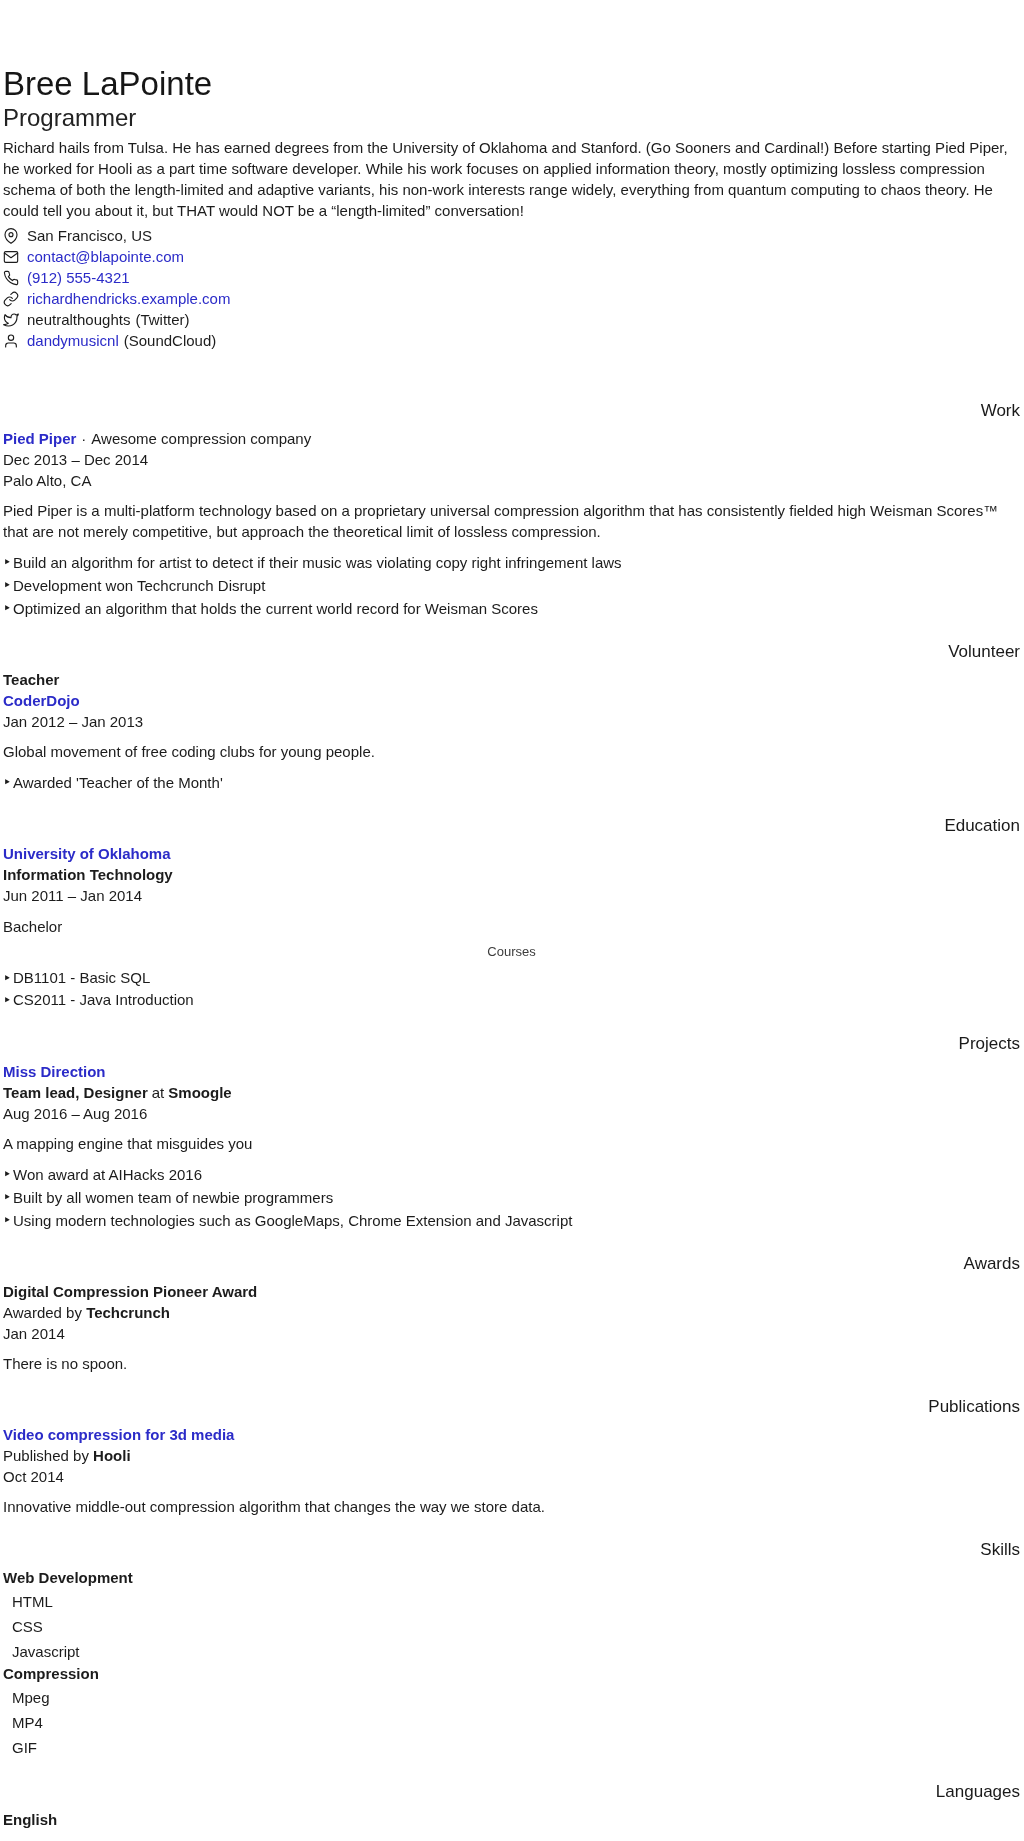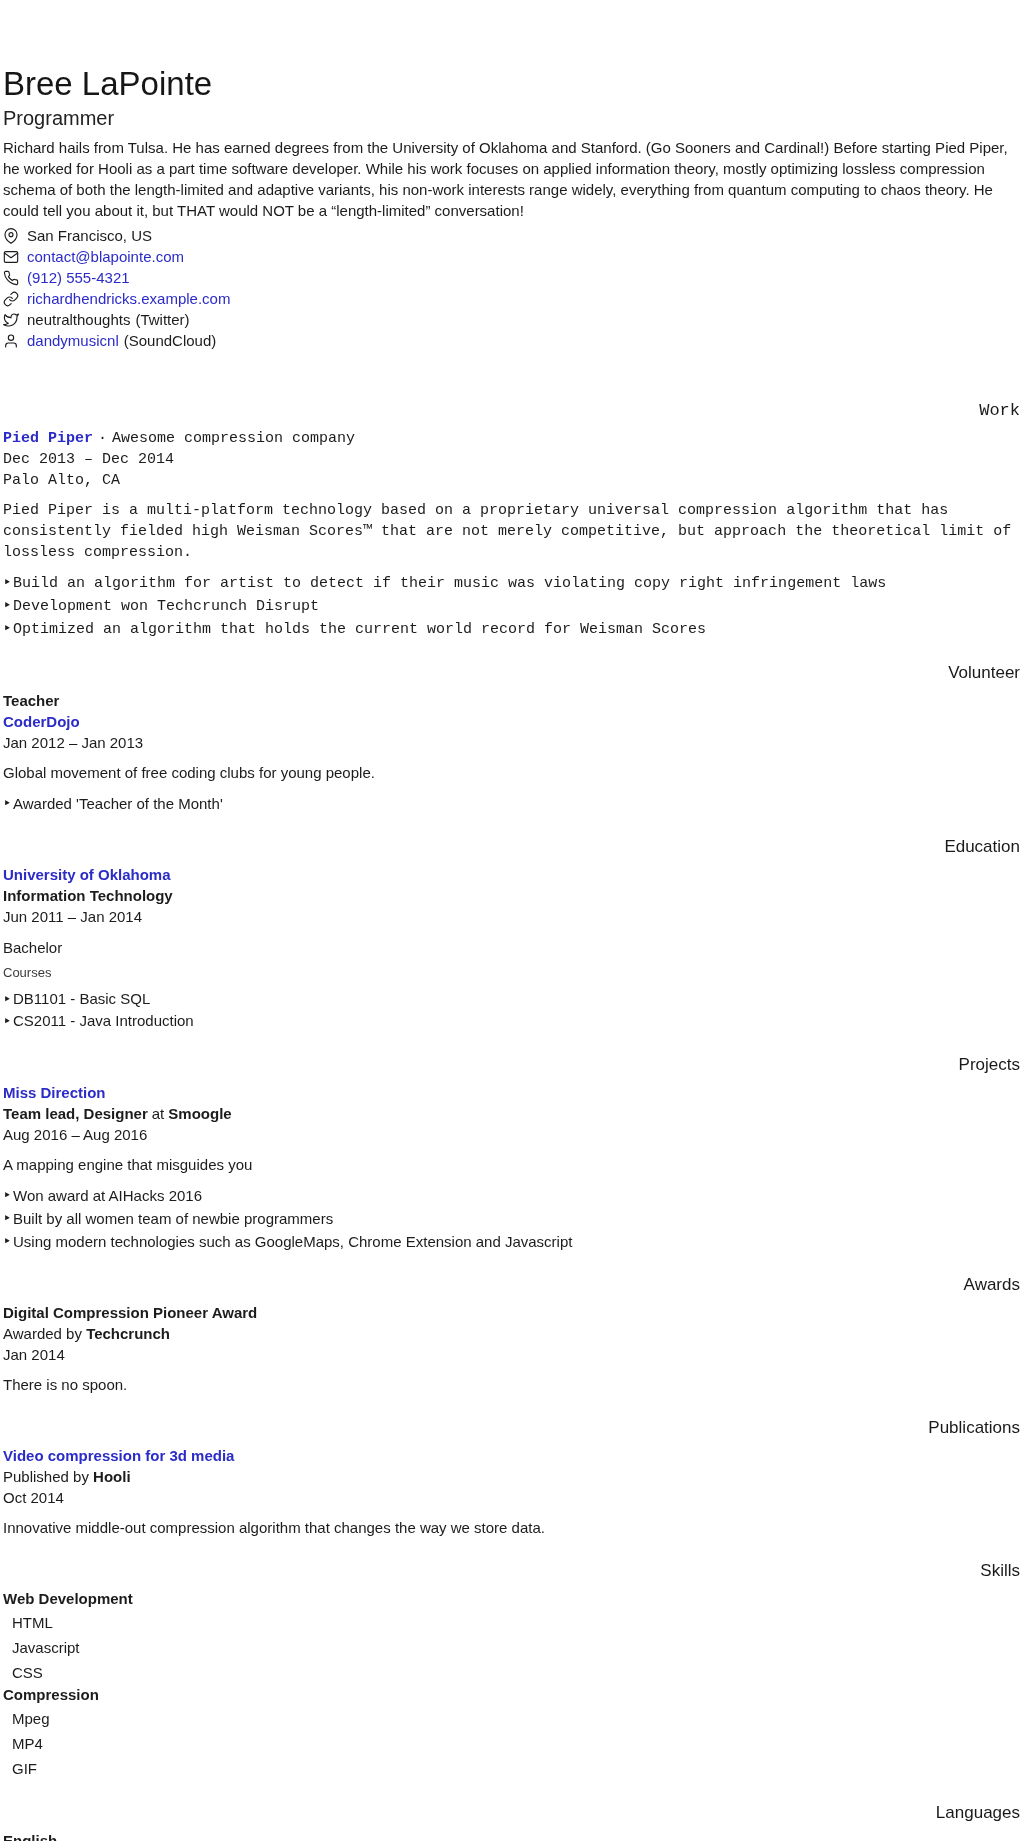--- a/index.html
+++ b/index.html
@@ -16,35 +16,35 @@
     padding: 64px 4px 40px 3px;
     width: 1024px;
   }
   .name {
     font-size: 33px;
     line-height: 40px;
     font-weight: 400;
     color: #161616;
   }
   .role-title {
-    font-size: 20px;
+    font-size: 24px;
     line-height: 28px;
     font-weight: 400;
     color: #222222;
   }
   .summary-text { margin-top: 5px; color: #1c1c1c; }
   .contact-list { margin-top: 4px; list-style: none; }
   .contact-row { display: flex; align-items: center; height: 21px; gap: 8px; }
   .contact-row .icon { width: 16px; height: 16px; flex: 0 0 16px; display: inline-flex; }
   .icon svg { width: 16px; height: 16px; stroke: #1c1c1c; stroke-width: 1.7; fill: none;
               stroke-linecap: round; stroke-linejoin: round; }
   .link { color: #2b2bc8; cursor: pointer; text-decoration: none; }
   .link.bold { font-weight: 700; }
   .section { margin-top: 22px; }
-  .section.first { margin-top: 49px; font-family: Liberation Mono, monospace; }
+  .section.first { margin-top: 49px; }
   .section-heading {
     text-align: right;
     font-size: 17px;
     line-height: 22px;
     font-weight: 400;
     color: #1a1a1a;
     margin-bottom: 6px;
   }
   .line { line-height: 21px; }
   .b { font-weight: 700; }
@@ -53,21 +53,21 @@
   .item-summary { margin-top: 9px; }
   ul.highlights { margin-top: 10px; list-style: none; }
   ul.highlights li { padding-left: 10px; position: relative; margin-top: 0; line-height: 21px; }
   ul.highlights li + li { margin-top: 2px; }
   ul.highlights li::before {
     content: "‣";
     position: absolute; left: 0; top: 0;
     font-size: 14px; color: #1c1c1c;
   }
   .study-type { margin-top: 10px; }
-  .courses-label { margin-top: 6px; font-size: 13px; line-height: 18px; color: #3c3c3c; }
+  .courses-label { margin-top: 6px; font-size: 13px; line-height: 18px; color: #3c3c3c; text-align: center; }
   ul.courses { margin-top: 6px; list-style: none; }
   ul.courses li { padding-left: 10px; position: relative; line-height: 22px; }
   ul.courses li::before { content: "‣"; position: absolute; left: 0; top: 0; font-size: 14px; }
   .skill-group + .skill-group { margin-top: 0; }
   .skill-name { line-height: 21px; }
   ul.keywords { list-style: none; }
   ul.keywords li { padding-left: 9px; line-height: 22px; margin-top: 3px; }
   .lang-name { line-height: 21px; }
   .entry { margin-top: 0; }
 </style>
@@ -234,22 +234,22 @@
       <p class="item-summary">Innovative middle-out compression algorithm that changes the way we store data.</p>
     </div>
   </section>
 
   <section class="section">
     <div class="section-heading">Skills</div>
     <div class="skill-group">
       <div class="skill-name b">Web Development</div>
       <ul class="keywords">
         <li>HTML</li>
+        <li>CSS</li>
         <li>Javascript</li>
-        <li>CSS</li>
       </ul>
     </div>
     <div class="skill-group">
       <div class="skill-name b">Compression</div>
       <ul class="keywords">
         <li>Mpeg</li>
         <li>MP4</li>
         <li>GIF</li>
       </ul>
     </div>

